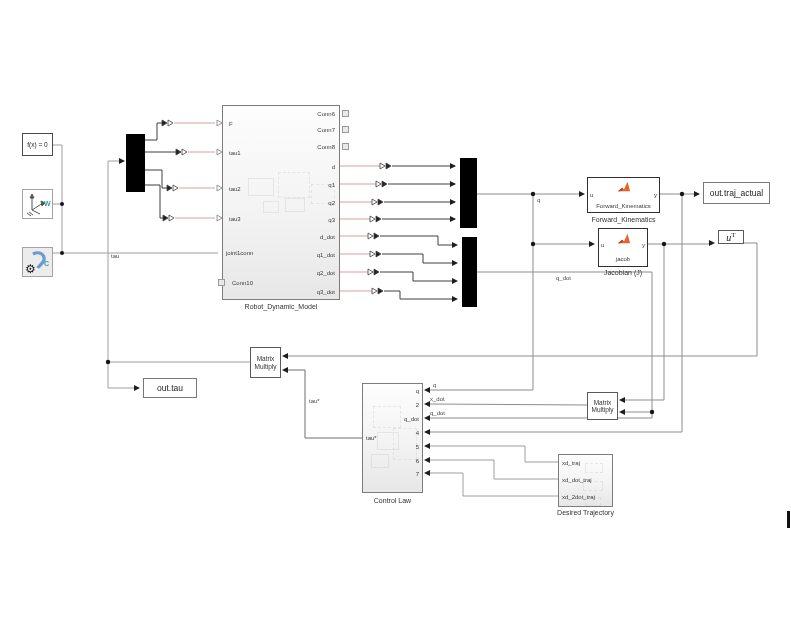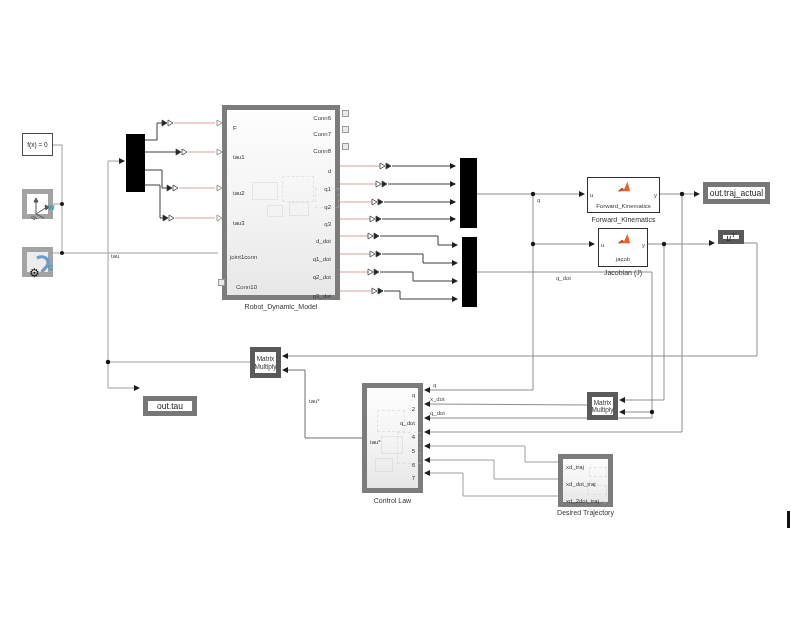--- a/index.html
+++ b/index.html
@@ -1,19 +1,19 @@
 <!DOCTYPE html>
 <html><head>
 <meta charset="utf-8">
 <style>
   html,body{margin:0;padding:0;background:#fff;}
   #canvas{position:relative;width:791px;height:624px;background:#ffffff;overflow:hidden;
           font-family:"Liberation Sans", sans-serif;color:#262626;}
   svg.wires{position:absolute;left:0;top:0;z-index:1;}
-  .blk{position:absolute;box-sizing:border-box;background:#fff;border:5px solid #a3a3a3;z-index:2;}
+  .blk{position:absolute;box-sizing:border-box;background:#fff;border:1px solid #a3a3a3;z-index:2;}
   .grad{background:linear-gradient(180deg,#fdfdfd 0%,#f3f3f3 55%,#e7e7e7 100%);}
   .thick{border:1.6px solid #2e2e2e;}
   .muxbar{position:absolute;background:#000;z-index:2;}
   .plabel{position:absolute;font-size:6px;line-height:7px;color:#3c3c3c;white-space:nowrap;z-index:3;}
   .pl-l{text-align:left;}
   .pl-r{text-align:right;}
   .bname{position:absolute;font-size:7px;color:#333;text-align:center;white-space:nowrap;z-index:3;}
   .slabel{position:absolute;font-size:6px;color:#4a4a4a;white-space:nowrap;z-index:3;}
   .biglabel{font-size:8.5px;color:#222;display:flex;align-items:center;justify-content:center;}
   .mm{font-size:6.5px;line-height:7.5px;display:flex;flex-direction:column;align-items:center;justify-content:center;color:#333;}
@@ -295,21 +295,21 @@
   </div>
   <div class="bname" style="left:598px;top:269px;width:50px;">Jacobian (J)</div>
 
   <div class="blk" style="left:718px;top:230px;width:26px;height:14px;border-color:#5a5a5a;display:flex;align-items:center;justify-content:center;">
     <span class="uT"><span>u</span><sup>T</sup></span>
   </div>
 
   <div class="blk biglabel" style="left:703px;top:182px;width:67px;height:22px;border-color:#777;">
     <span>out.traj_actual</span>
   </div>
-  <div class="blk biglabel" style="left:143px;top:396px;width:54px;height:20px;border-color:#777;">
+  <div class="blk biglabel" style="left:143px;top:378px;width:54px;height:20px;border-color:#777;">
     <span>out.tau</span>
   </div>
 
   <div class="blk mm" style="left:250px;top:347px;width:31px;height:31px;border-color:#5a5a5a;">
     <span>Matrix</span>
     <span>Multiply</span>
   </div>
 
   <div class="blk mm" style="left:587px;top:392px;width:31px;height:28px;border-color:#5a5a5a;">
     <span>Matrix</span>

